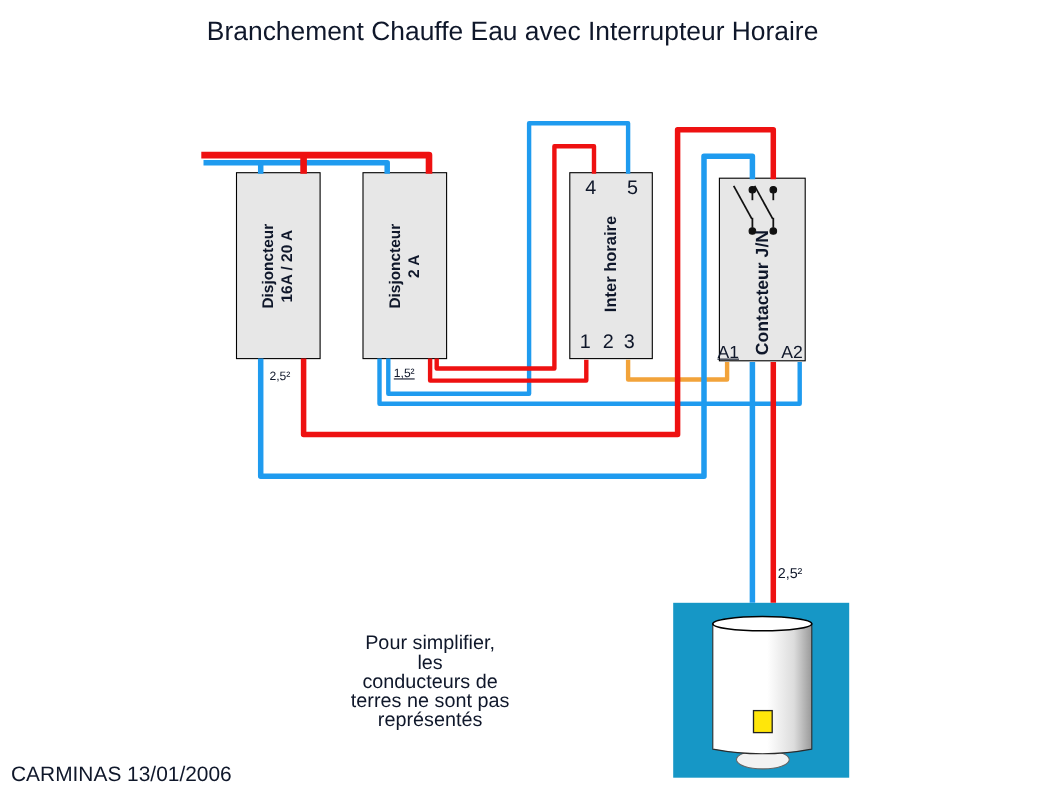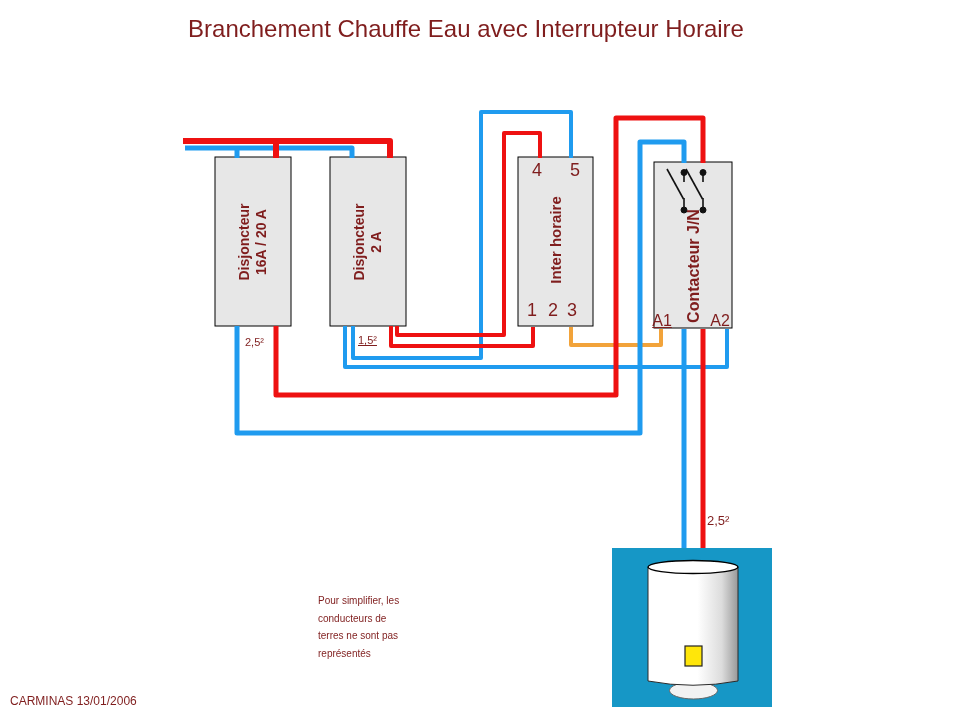--- a/index.html
+++ b/index.html
@@ -1,34 +1,34 @@
 <!DOCTYPE html>
 <html><head>
 <meta charset="utf-8">
 <style>
   html,body{margin:0;padding:0;background:#fff;}
   #stage{
     position:relative;width:960px;height:720px;background:#ffffff;overflow:hidden;
-    font-family:"Liberation Sans", sans-serif;color:#7f1d1d;
+    font-family:"Liberation Sans", sans-serif;color:#0f172a;
   }
   #wires{position:absolute;left:0;top:0;}
   .txt{position:absolute;white-space:nowrap;}
   .title{left:0;top:15px;width:932px;text-align:center;font-size:24px;}
   .vlabel{
     position:absolute;display:flex;align-items:center;justify-content:center;
     transform:rotate(-90deg);font-weight:bold;text-align:center;
   }
   .term{position:absolute;text-align:center;font-size:18px;}
   .coilterm{position:absolute;text-align:center;font-size:16px;}
   .gauge{position:absolute;font-size:11px;}
   .note{
-    position:absolute;left:318px;top:592px;width:146px;text-align:left;
-    font-size:10px;line-height:17.5px;white-space:pre-line;
+    position:absolute;left:318px;top:576px;width:146px;text-align:center;
+    font-size:18px;line-height:17.5px;white-space:pre-line;
   }
-  .footer{left:10px;top:694px;font-size:12px;}
+  .footer{left:10px;top:694px;font-size:19px;}
 </style>
 </head>
 <body>
 
 <div id="stage">
 
   <svg id="wires" width="960" height="720" viewBox="0 0 960 720">
     <defs>
       <linearGradient id="cylGrad" x1="0" y1="0" x2="1" y2="0">
         <stop offset="0" stop-color="#ffffff"></stop>

